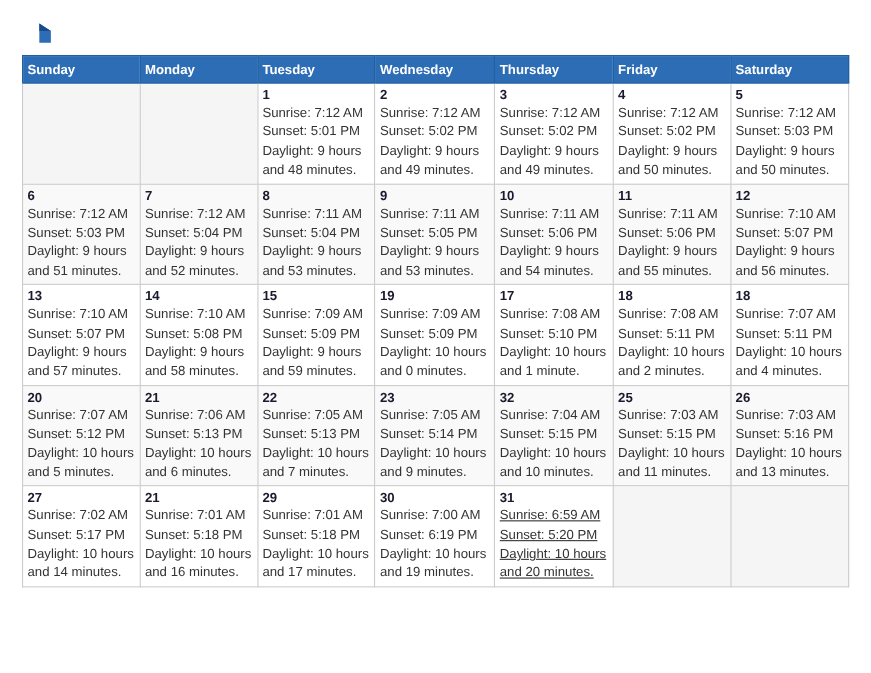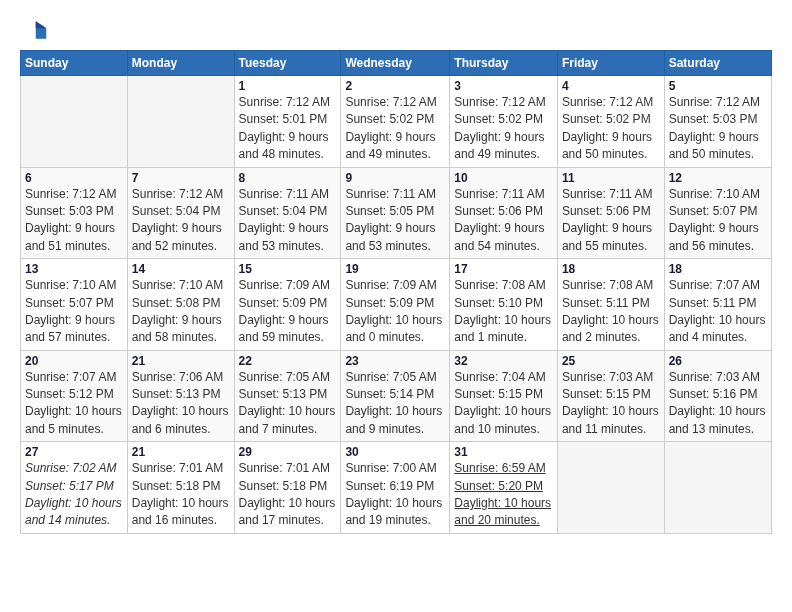--- a/index.html
+++ b/index.html
@@ -321,21 +321,21 @@
             <span class="day-num">26</span>
             <div class="day-info" style="white-space: pre-line;">Sunrise: 7:03 AM
 Sunset: 5:16 PM
 Daylight: 10 hours
 and 13 minutes.</div>
           </td>
         </tr>
         <tr>
           <td>
             <span class="day-num">27</span>
-            <div class="day-info" style="white-space: pre-line; font-style: italic;">Sunrise: 7:02 AM
+            <div class="day-info" style="white-space: pre-line;">Sunrise: 7:02 AM
 Sunset: 5:17 PM
 Daylight: 10 hours
 and 14 minutes.</div>
           </td>
           <td>
             <span class="day-num">21</span>
             <div class="day-info" style="white-space: pre-line;">Sunrise: 7:01 AM
 Sunset: 5:18 PM
 Daylight: 10 hours
 and 16 minutes.</div>

